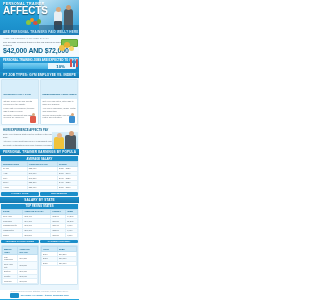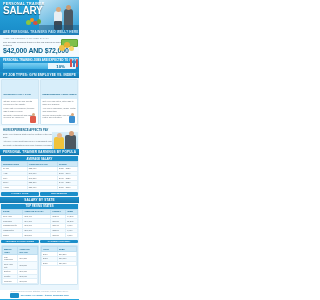--- a/index.html
+++ b/index.html
@@ -118,21 +118,21 @@
 <div class="page">
 
   <div class="hero">
     <div class="hero-photo">
       <div class="fig fig-a"></div>
       <div class="fig fig-b"></div>
       <div class="bench"></div>
     </div>
     <div class="hero-title">
       <div class="h-kicker">PERSONAL TRAINER</div>
-      <div class="h-main">SALARY</div>
+      <div class="h-main">AFFECTS</div>
     </div>
     <div class="veg">
       <i class="v1"></i>
         <i class="v2"></i>
         <i class="v3"></i>
         <i class="v4"></i>
     </div>
   </div>
 
   <div class="bluebar">

